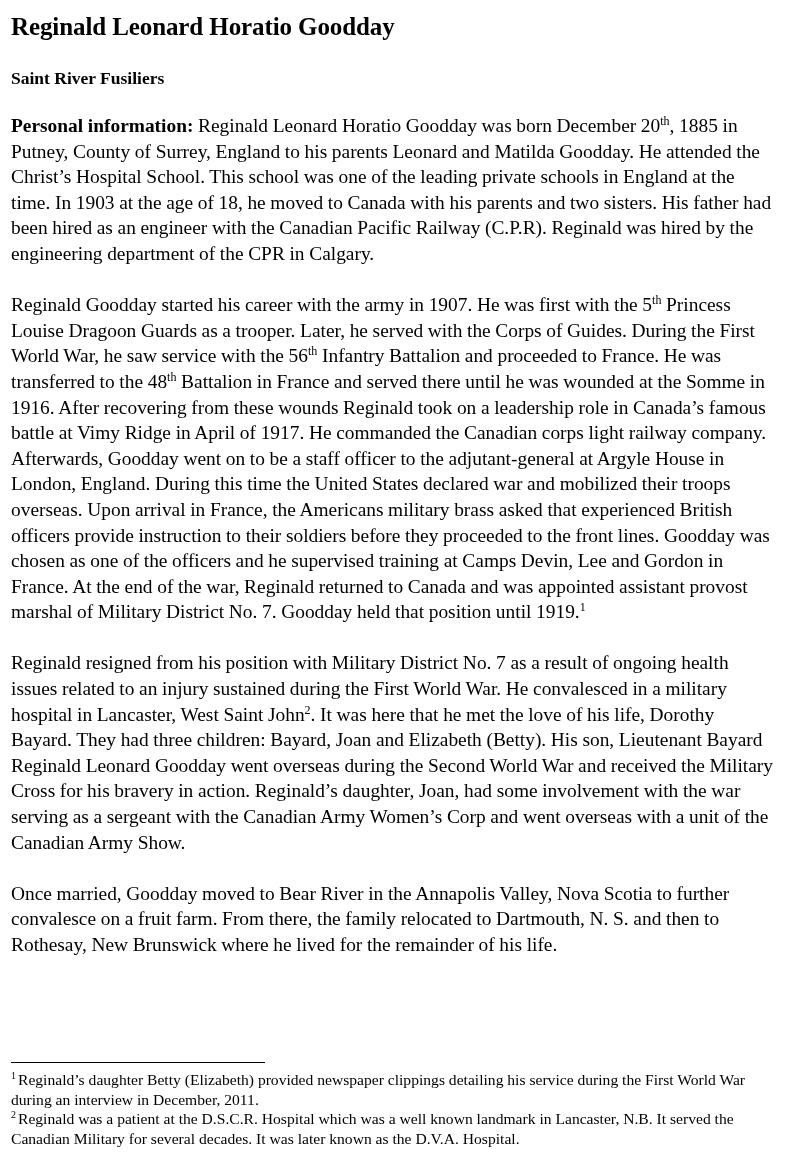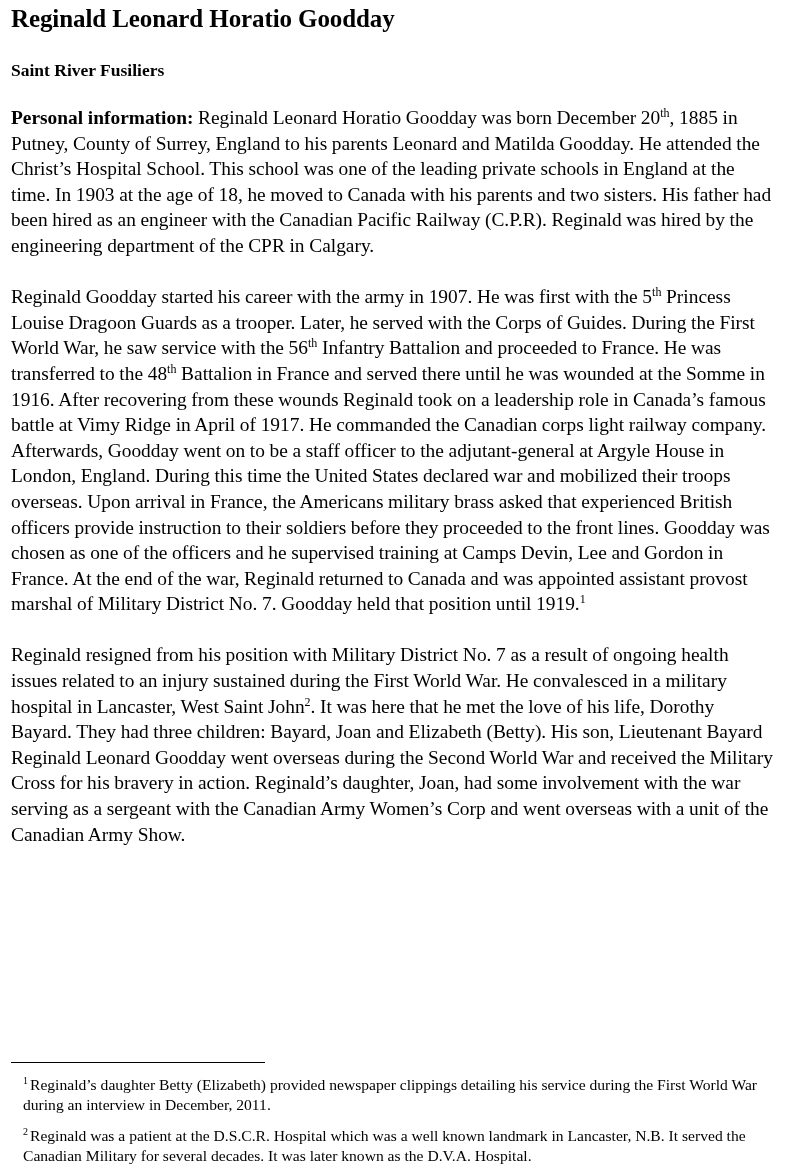--- a/index.html
+++ b/index.html
@@ -13,21 +13,21 @@
     height: 1169px;
     font-family: "Liberation Serif", "DejaVu Serif", serif;
     color: #000000;
     -webkit-font-smoothing: none;
   }
   .page {
     position: relative;
     width: 794px;
     height: 1169px;
     box-sizing: border-box;
-    padding: 4px 18px 0 11px;
+    padding: 12px 18px 0 11px;
     overflow: hidden;
   }
   .doc-title {
     font-size: 25px;
     font-weight: bold;
     line-height: 30px;
     margin: 0 0 0 0;
     letter-spacing: -0.1px;
   }
   .subtitle-block {
@@ -69,21 +69,21 @@
   .fn-rule {
     width: 254px;
     height: 0;
     border: none;
     border-top: 1.4px solid #000000;
     margin: 0 0 7px 0;
   }
   .fn {
     font-size: 15.6px;
     line-height: 19.6px;
-    margin: 12px;
+    margin: 0;
     text-align: left;
   }
   .fn .fn-marker {
     font-size: 0.64em;
     vertical-align: super;
     line-height: 0;
     margin-right: 2px;
   }
 </style>
 </head>
@@ -98,20 +98,21 @@
   </div>
 
   <div class="body-block">
 
     <p class="para"><span class="lead">Personal information:</span><span> Reginald Leonard Horatio Goodday was born December 20</span><sup>th</sup><span>, 1885 in Putney, County of Surrey, England to his parents Leonard and Matilda Goodday. He attended the Christ’s Hospital School. This school was one of the leading private schools in England at the time. In 1903 at the age of 18, he moved to Canada with his parents and two sisters. His father had been hired as an engineer with the Canadian Pacific Railway (C.P.R). Reginald was hired by the engineering department of the CPR in Calgary.</span></p>
 
     <p class="para"><span>Reginald Goodday started his career with the army in 1907. He was first with the 5</span><sup>th</sup><span> Princess Louise Dragoon Guards as a trooper. Later, he served with the Corps of Guides. During the First World War, he saw service with the 56</span><sup>th</sup><span> Infantry Battalion and proceeded to France. He was transferred to the 48</span><sup>th</sup><span> Battalion in France and served there until he was wounded at the Somme in 1916. After recovering from these wounds Reginald took on a leadership role in Canada’s famous battle at Vimy Ridge in April of 1917. He commanded the Canadian corps light railway company. Afterwards, Goodday went on to be a staff officer to the adjutant-general at Argyle House in London, England. During this time the United States declared war and mobilized their troops overseas. Upon arrival in France, the Americans military brass asked that experienced British officers provide instruction to their soldiers before they proceeded to the front lines. Goodday was chosen as one of the officers and he supervised training at Camps Devin, Lee and Gordon in France. At the end of the war, Reginald returned to Canada and was appointed assistant provost marshal of Military District No. 7. Goodday held that position until 1919.</span><sup>1</sup></p>
 
     <p class="para"><span>Reginald resigned from his position with Military District No. 7 as a result of ongoing health issues related to an injury sustained during the First World War.  He convalesced in a military hospital in Lancaster, West Saint John</span><sup>2</sup><span>. It was here that he met the love of his life, Dorothy Bayard. They had three children: Bayard, Joan and Elizabeth (Betty). His son, Lieutenant Bayard Reginald Leonard Goodday went overseas during the Second World War and received the Military Cross for his bravery in action. Reginald’s daughter, Joan, had some involvement with the war serving as a sergeant with the Canadian Army Women’s Corp and went overseas with a unit of the Canadian Army Show.</span></p>
 
+    <p class="para">Once married, Goodday moved to Bear River in the Annapolis Valley, Nova Scotia to further convalesce on a fruit farm. From there, the family relocated to Dartmouth, N. S. and then to Rothesay, New Brunswick where he lived for the remainder of his life.</p>
 
   </div>
 
   <div class="footnotes">
     <hr class="fn-rule">
     <p class="fn"><span class="fn-marker">1</span><span>Reginald’s daughter Betty (Elizabeth) provided newspaper clippings detailing his service during the First World War during an interview in December, 2011.</span></p>
     <p class="fn"><span class="fn-marker">2</span><span>Reginald was a patient at the D.S.C.R. Hospital which was a well known landmark in Lancaster, N.B. It served the Canadian Military for several decades. It was later known as the D.V.A. Hospital.</span></p>
   </div>
 
 </div>

